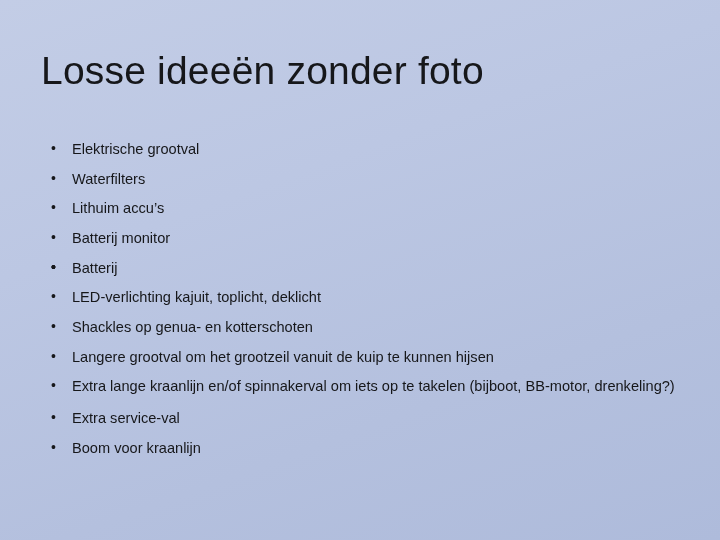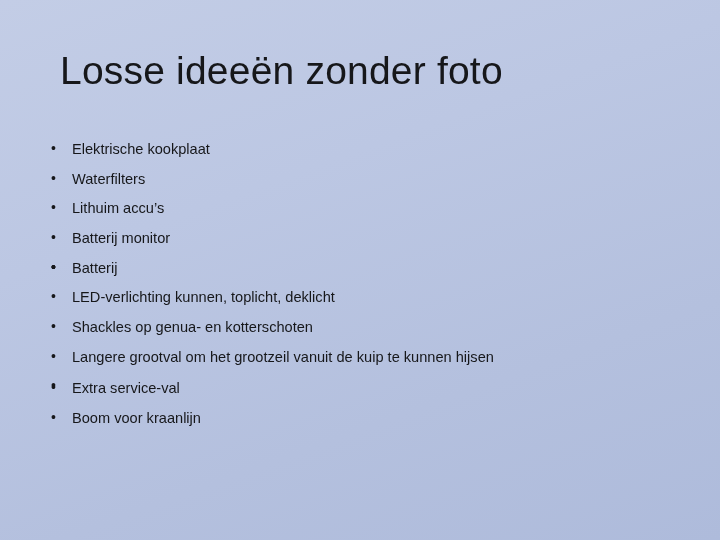--- a/index.html
+++ b/index.html
@@ -15,21 +15,21 @@
   .slide {
     position: relative;
     width: 720px;
     height: 540px;
     box-sizing: border-box;
     background: linear-gradient(160deg, #c3cde6 0%, #bcc7e3 35%, #b4c0de 70%, #aebbdb 100%);
     overflow: hidden;
   }
   .slide-title {
     position: absolute;
-    left: 60px;
+    left: 41px;
     top: 50px;
     width: 620px;
     font-size: 39px;
     font-weight: normal;
     color: #16171a;
     letter-spacing: 0.2px;
     line-height: 1.1;
   }
   .bullet-list {
     position: absolute;
@@ -62,21 +62,21 @@
 </style>
 </head>
 <body>
 
 <div class="slide">
   <div class="slide-title">Losse ideeën zonder foto</div>
 
   <ul class="bullet-list">
     <li class="bullet-item">
       <span class="dot">•</span>
-      <span>Elektrische kookplaat</span>
+      <span>Elektrische grootval</span>
     </li>
     <li class="bullet-item">
       <span class="dot">•</span>
       <span>Waterfilters</span>
     </li>
     <li class="bullet-item">
       <span class="dot">•</span>
       <span>Lithuim accu’s</span>
     </li>
     <li class="bullet-item">
@@ -88,32 +88,33 @@
     </li>
     <li class="bullet-item">
       <span class="dot">•</span>
     </li>
     <li class="bullet-item">
       <span class="dot">•</span>
       <span>Batterij</span>
     </li>
     <li class="bullet-item">
       <span class="dot">•</span>
-      <span>LED-verlichting kunnen, toplicht, deklicht</span>
+      <span>LED-verlichting kajuit, toplicht, deklicht</span>
     </li>
     <li class="bullet-item">
       <span class="dot">•</span>
       <span>Shackles op genua- en kotterschoten</span>
     </li>
     <li class="bullet-item">
       <span class="dot">•</span>
       <span>Langere grootval om het grootzeil vanuit de kuip te kunnen hijsen</span>
     </li>
     <li class="bullet-item wrap">
       <span class="dot">•</span>
+      <span>Extra lange kraanlijn en/of spinnakerval om iets op te takelen (bijboot, BB-motor, drenkeling?)</span>
     </li>
     <li class="bullet-item">
       <span class="dot">•</span>
       <span>Extra service-val</span>
     </li>
     <li class="bullet-item">
       <span class="dot">•</span>
       <span>Boom voor kraanlijn</span>
     </li>
   </ul>

